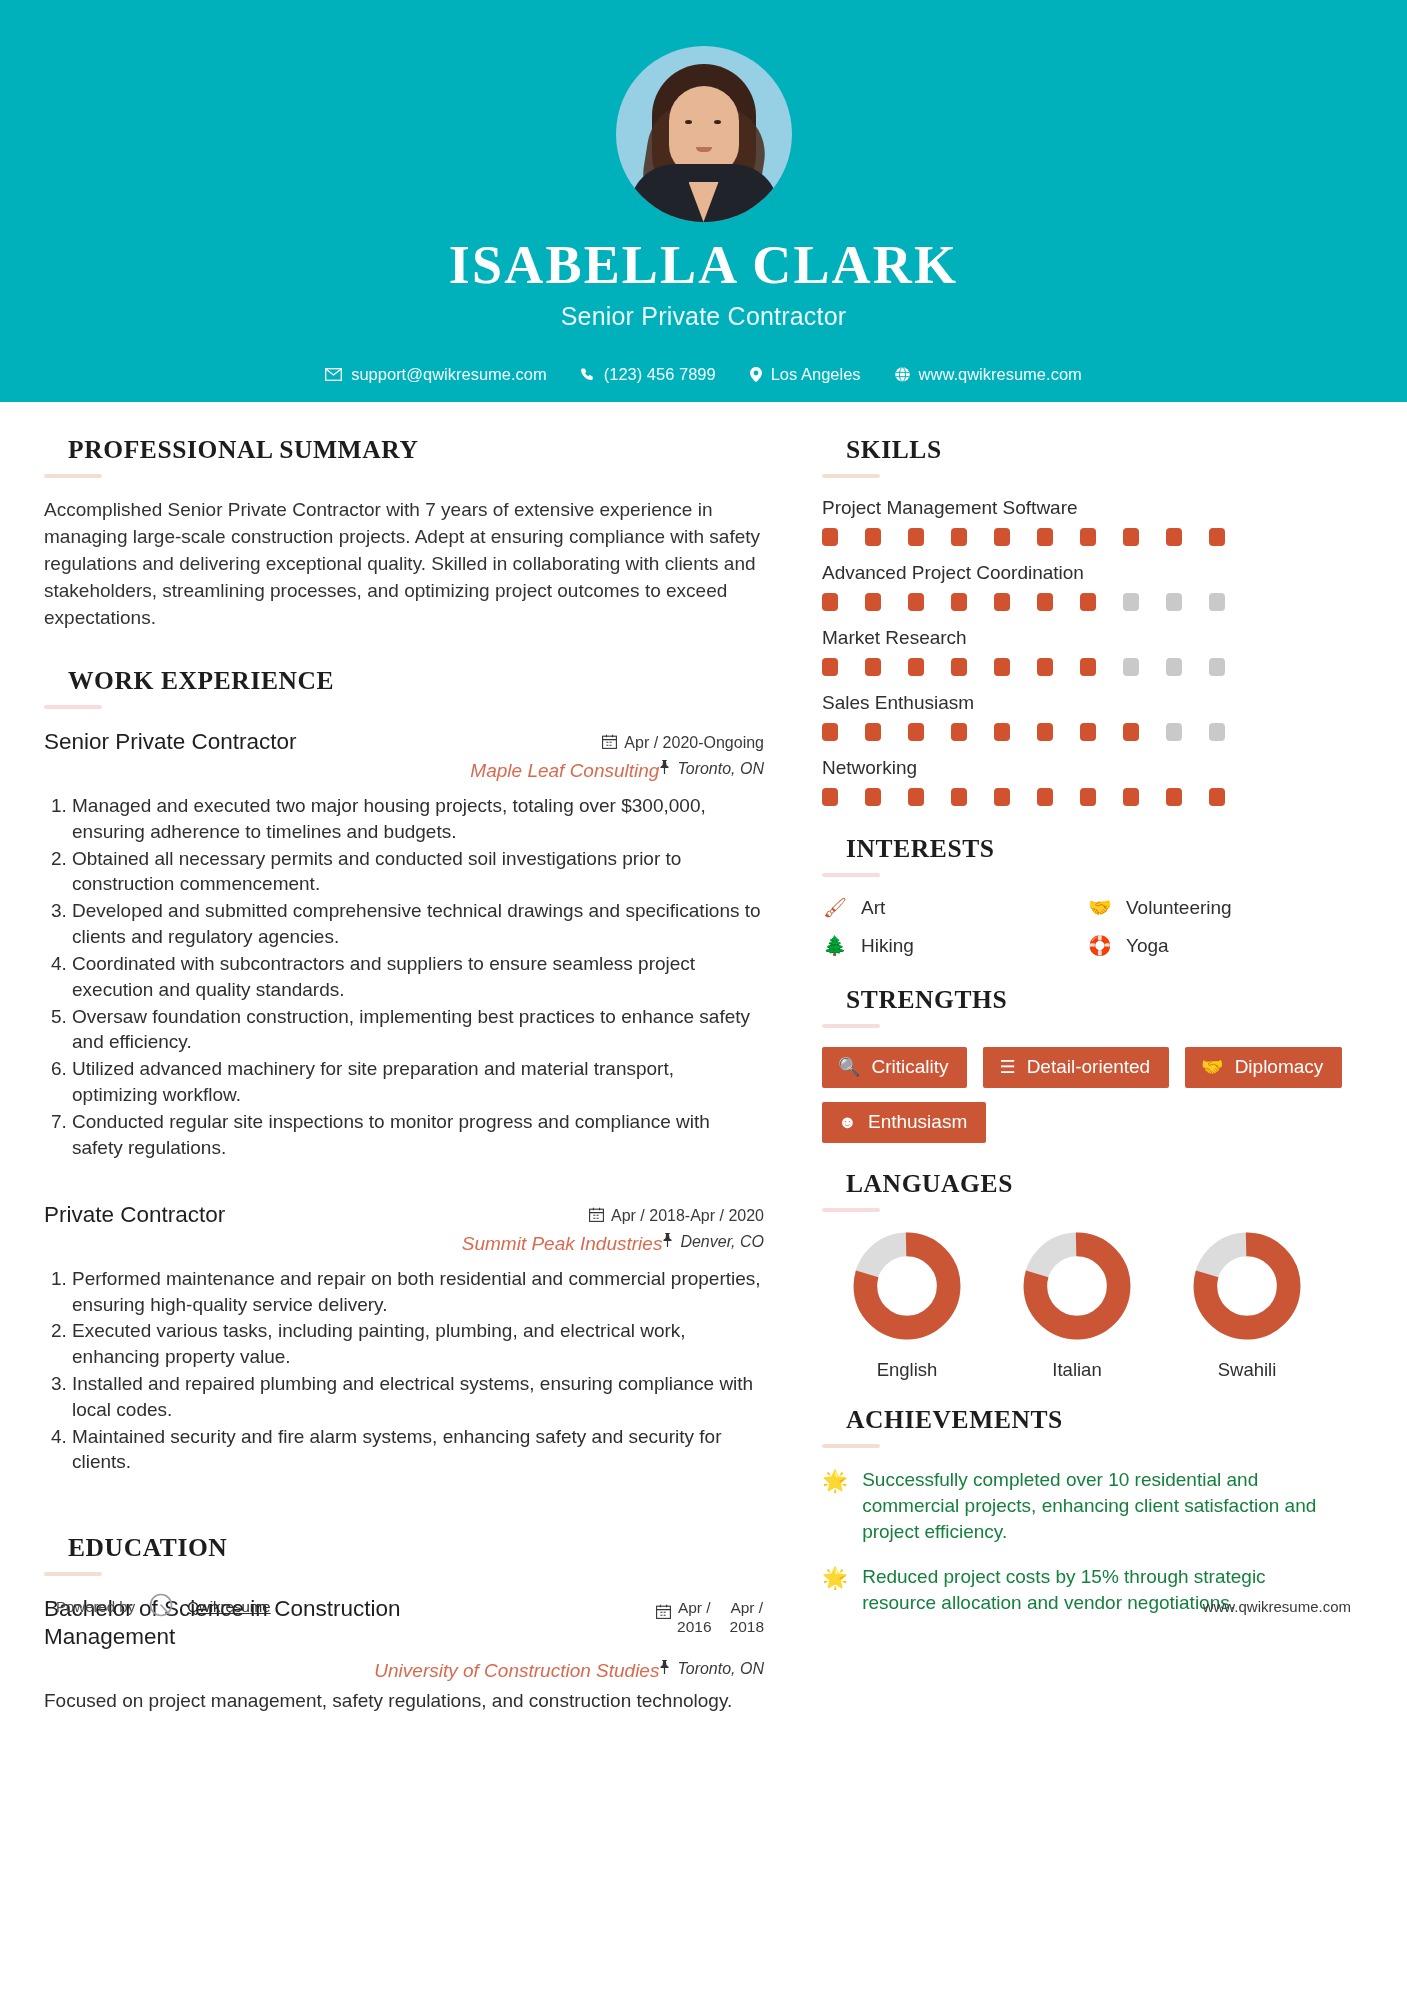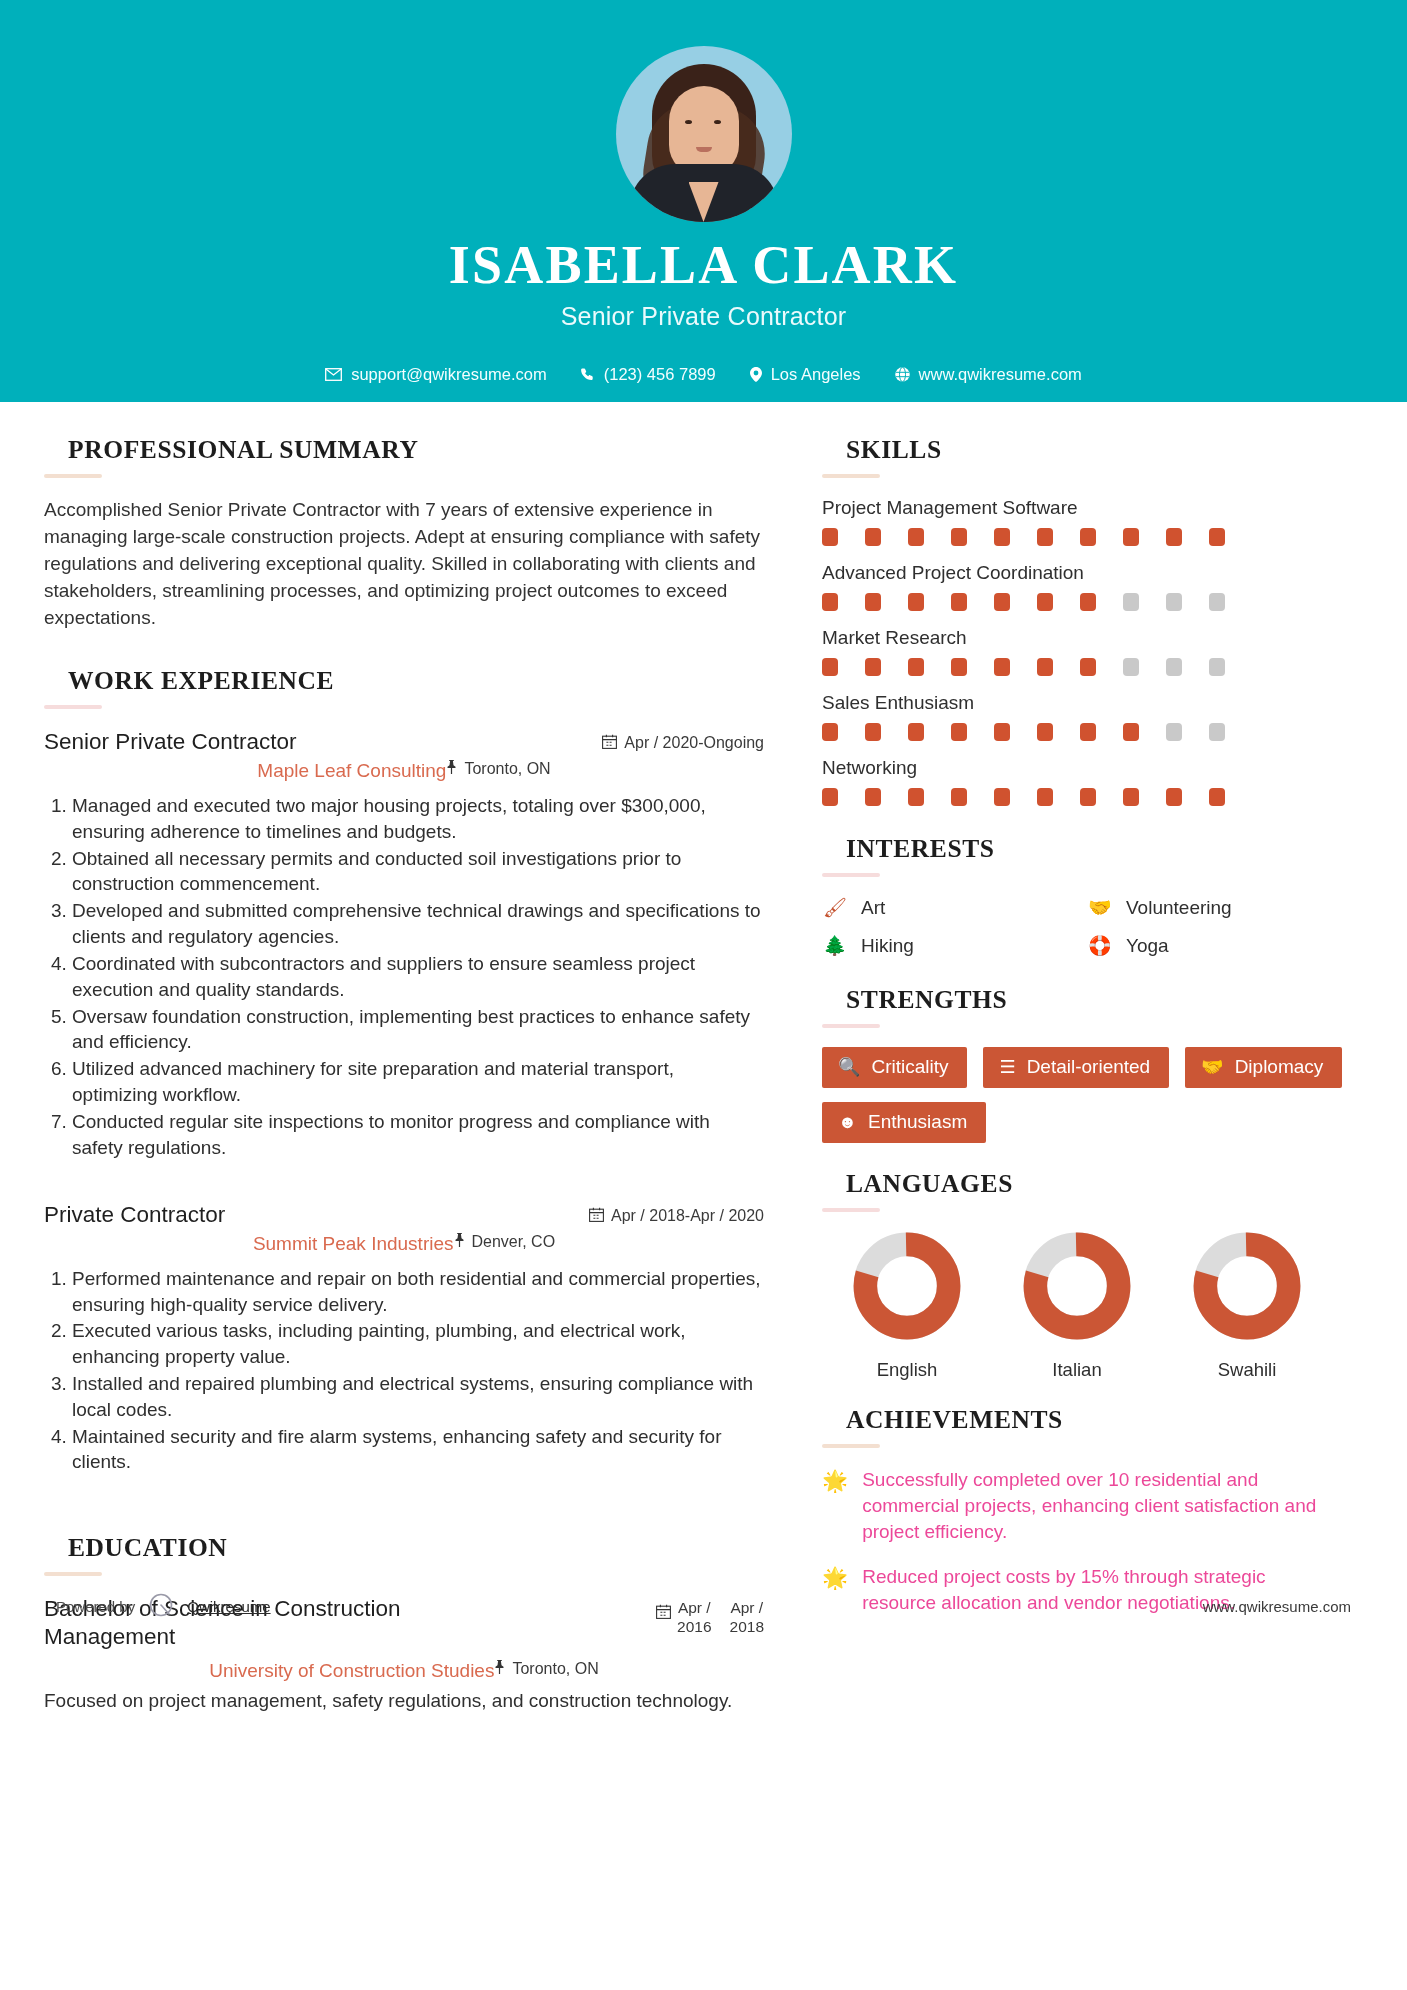--- a/index.html
+++ b/index.html
@@ -111,21 +111,21 @@
   }
   .sec-rule { width: 58px; height: 4px; background: #f3dfd0; margin: 9px 0 19px 0; border-radius:2px; }
   .sec-rule.pink { background:#f6dcdc; }
 
   .summary-text { font-size: 19px; line-height: 1.42; color: #333; }
 
   .job { margin-bottom: 6px; }
   .job-top { display:flex; justify-content:space-between; align-items:flex-start; }
   .job-title { font-size: 22.5px; color:#1f1f1f; line-height:1.25; max-width:440px; }
   .job-meta { font-size: 16px; color:#3a3a3a; white-space:nowrap; padding-top:6px; display:flex; align-items:center; gap:7px;}
-  .job-sub { display:flex; justify-content:center; align-items:flex-start; margin-top:4px;}
+  .job-sub { display:flex; justify-content:flex-end; align-items:flex-start; margin-top:4px;font-style:italic;}
   .job-org { font-size: 19px; color:#d96a4f; }
   .job-loc { font-size: 16px; color:#3a3a3a; white-space:nowrap; display:flex; align-items:center; gap:7px; }
   ol.bullets { margin: 11px 0 0 0; padding-left: 28px; }
   ol.bullets li { font-size: 19px; line-height: 1.36; color:#2f2f2f; margin-bottom: 1px; }
   .spacer-34 { height: 34px; }
   .spacer-52 { height: 52px; }
 
   .edu-dates { display:flex; align-items:flex-start; gap:6px; font-size:15.5px; color:#3a3a3a; padding-top:4px;}
   .edu-dates .dt { text-align:center; line-height:1.22; }
   .edu-desc { font-size:19px; line-height:1.4; color:#2f2f2f; margin-top:6px; }
@@ -152,21 +152,21 @@
   .chip .ci { font-size:18px; }
 
   
   .langs { display:flex; gap: 0; justify-content:flex-start; }
   .lang { width: 170px; text-align:center; }
   .lang-label { font-size:18.5px; color:#2f2f2f; margin-top:14px; }
 
   
   .achv { display:flex; gap:14px; margin-bottom:18px; }
   .achv .ai { font-size:21px; color:#c4522f; flex:0 0 24px; padding-top:2px; }
-  .achv-text { font-size:19px; line-height:1.38; color:#ec4899; }
+  .achv-text { font-size:19px; line-height:1.38; color:#15803d; }
 
   
   .footer {
     position:absolute; left:0; right:0; bottom:0; height:92px;
     display:flex; align-items:center; justify-content:space-between;
     padding: 0 56px;
     font-size:15px; color:#4a4a4a;
   }
   .pb { display:flex; align-items:center; gap:12px; }
   .pb-logo { width:28px; height:28px; }

